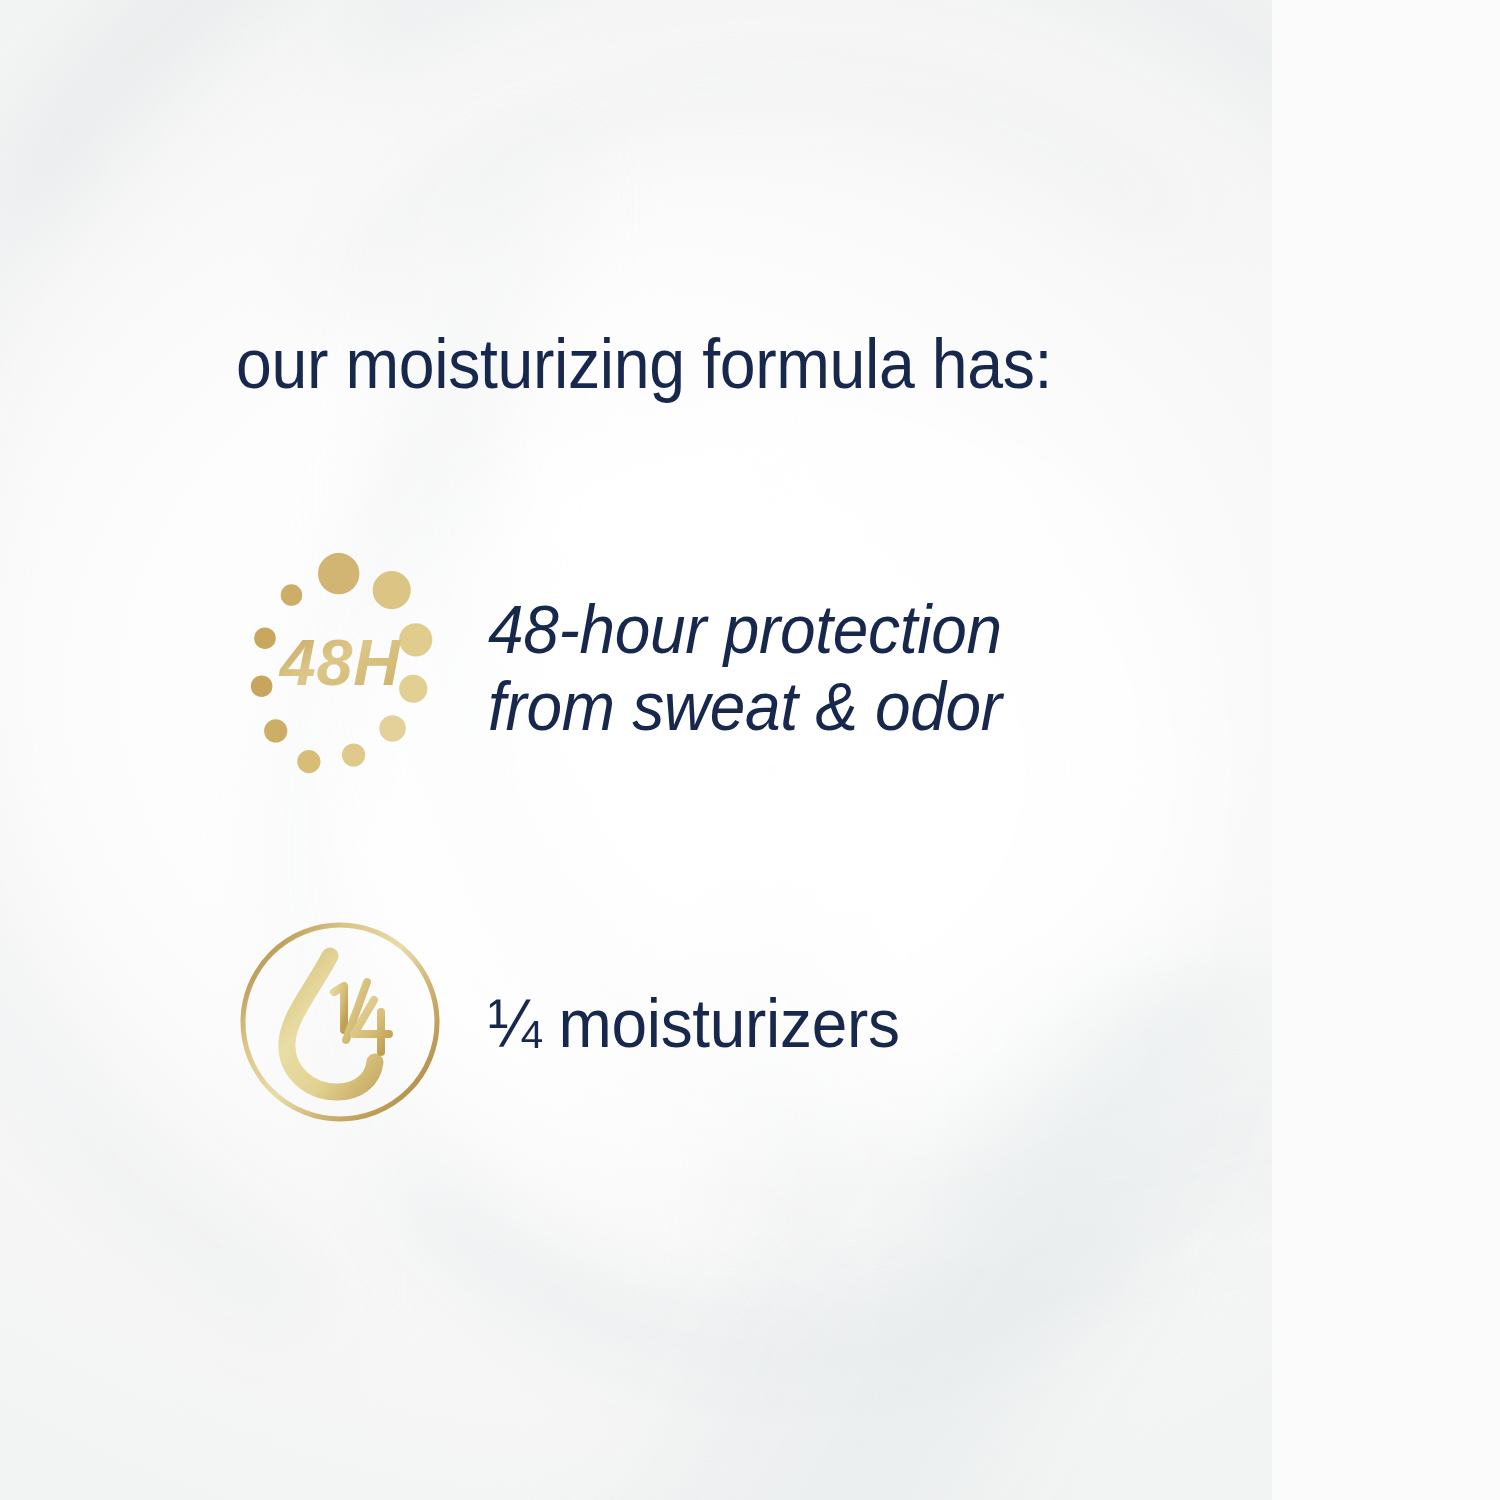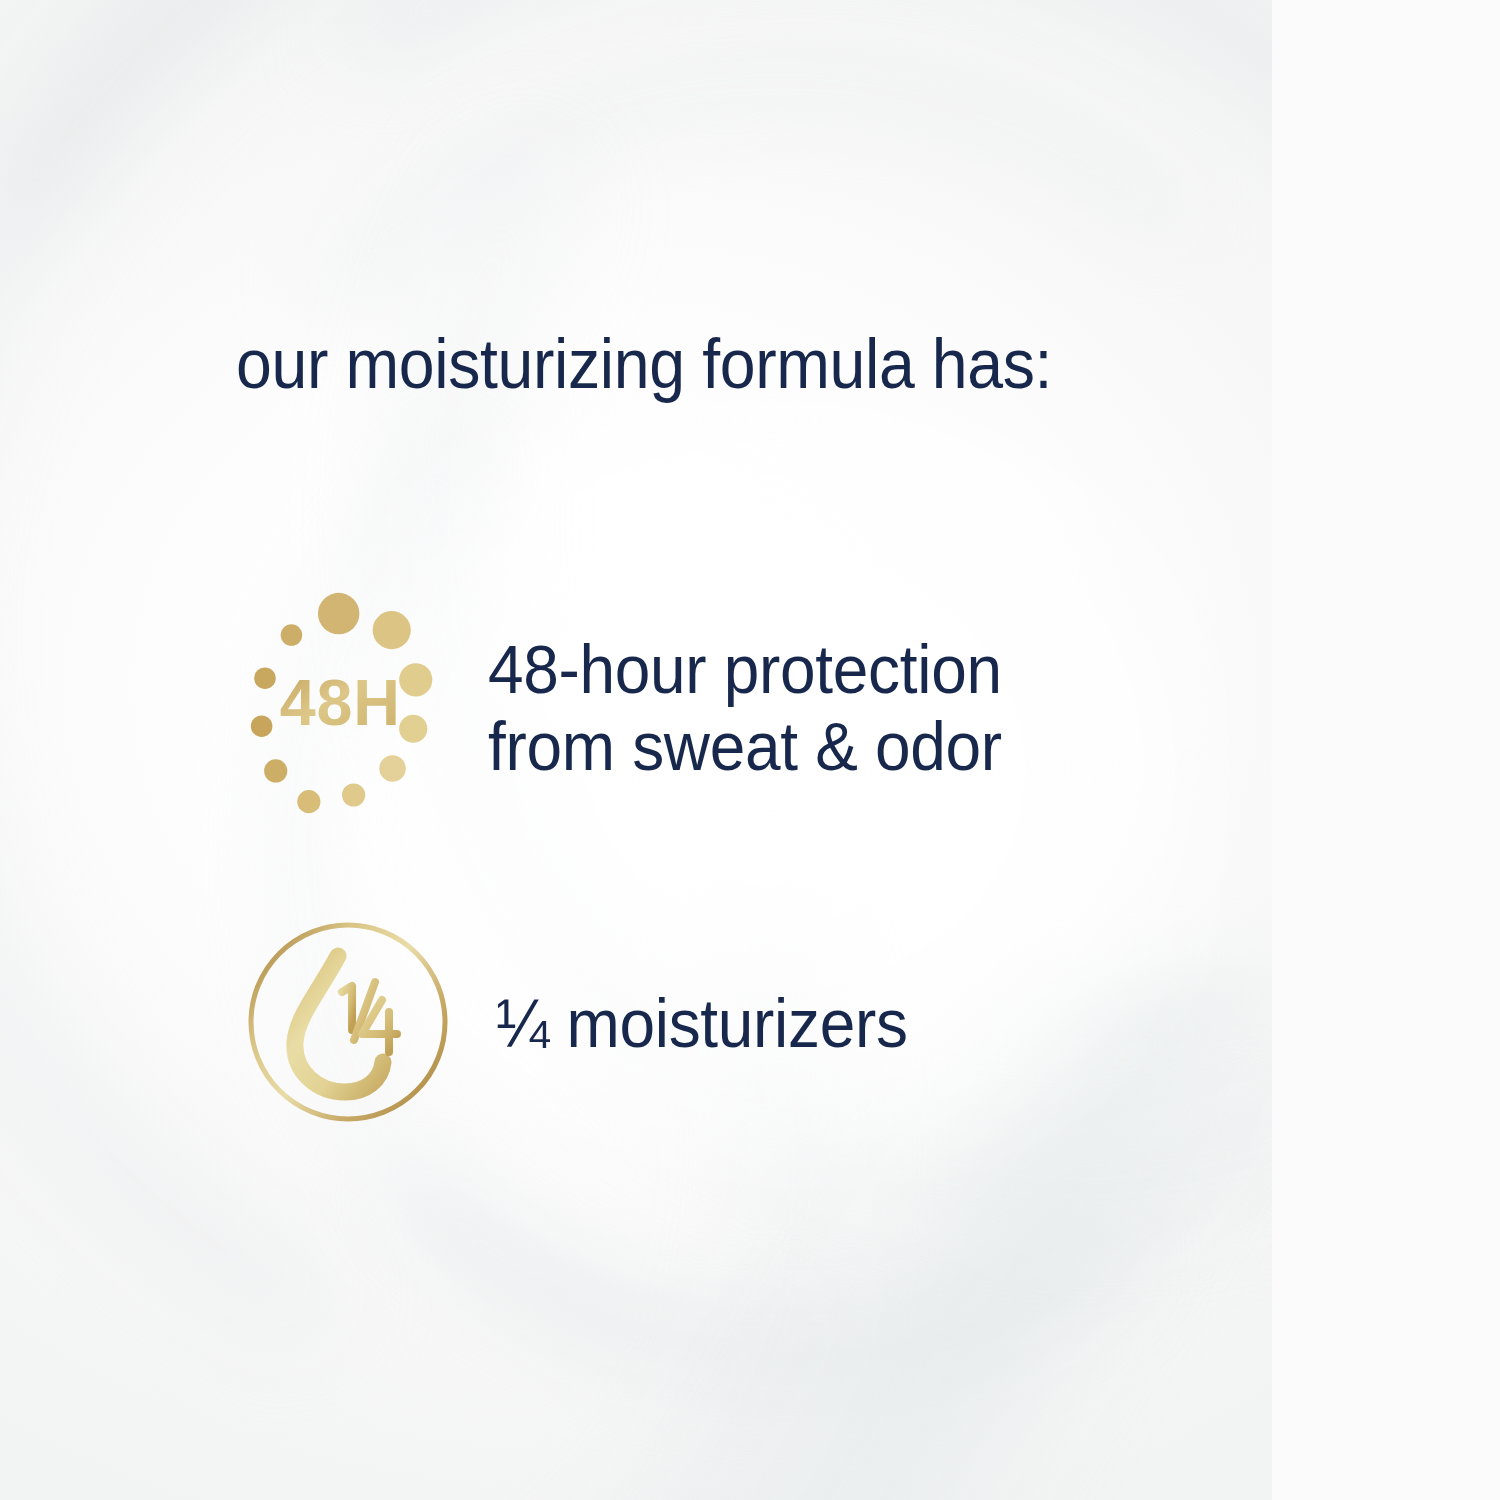--- a/index.html
+++ b/index.html
@@ -134,22 +134,22 @@
     white-space: nowrap;
     transform: scaleX(0.92);
     transform-origin: left center;
   }
 
   .benefit-row {
     position: absolute;
     display: flex;
     align-items: center;
   }
-  .row-48h { left: 232px; top: 592px; }
-  .row-moist { left: 240px; top: 918px; }
+  .row-48h { left: 232px; top: 552px; font-style: italic; }
+  .row-moist { left: 232px; top: 918px; }
 
   .icon-slot {
     position: relative;
     width: 220px;
     height: 232px;
     flex: 0 0 220px;
   }
   .icon-slot.small { height: 210px; }
 
   .benefit-text {

